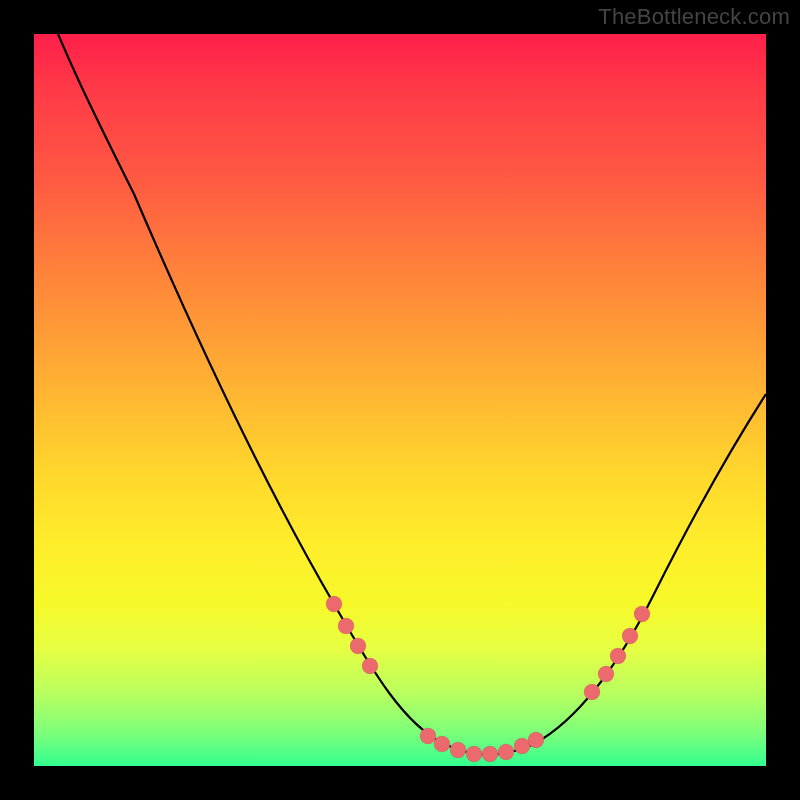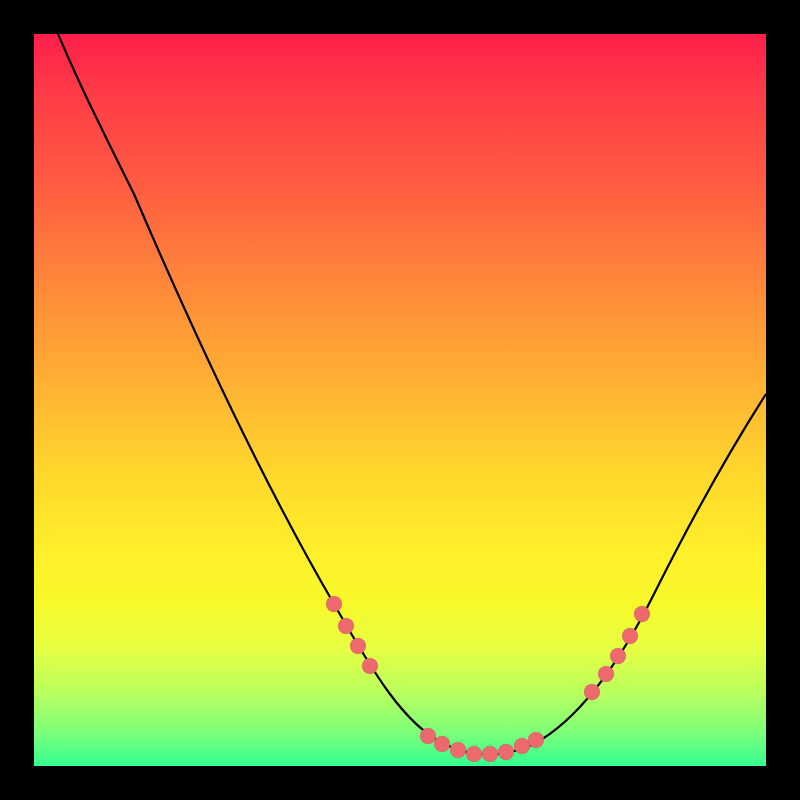--- a/index.html
+++ b/index.html
@@ -67,20 +67,21 @@
   .beads circle {
     fill: #ec6a6e;
     stroke: rgba(0,0,0,0.15);
     stroke-width: 0.5;
   }
 </style>
 </head>
 <body>
 
 <div class="frame">
+  <div class="watermark">TheBottleneck.com</div>
 
   <div class="plot-area">
     <div class="gradient-bg"></div>
 
     <svg class="curve" viewBox="0 0 732 732" preserveAspectRatio="none">
       <g>
         <path d="
           M 0 -60
           C 30 20, 60 80, 100 160
           C 160 300, 230 450, 300 570

